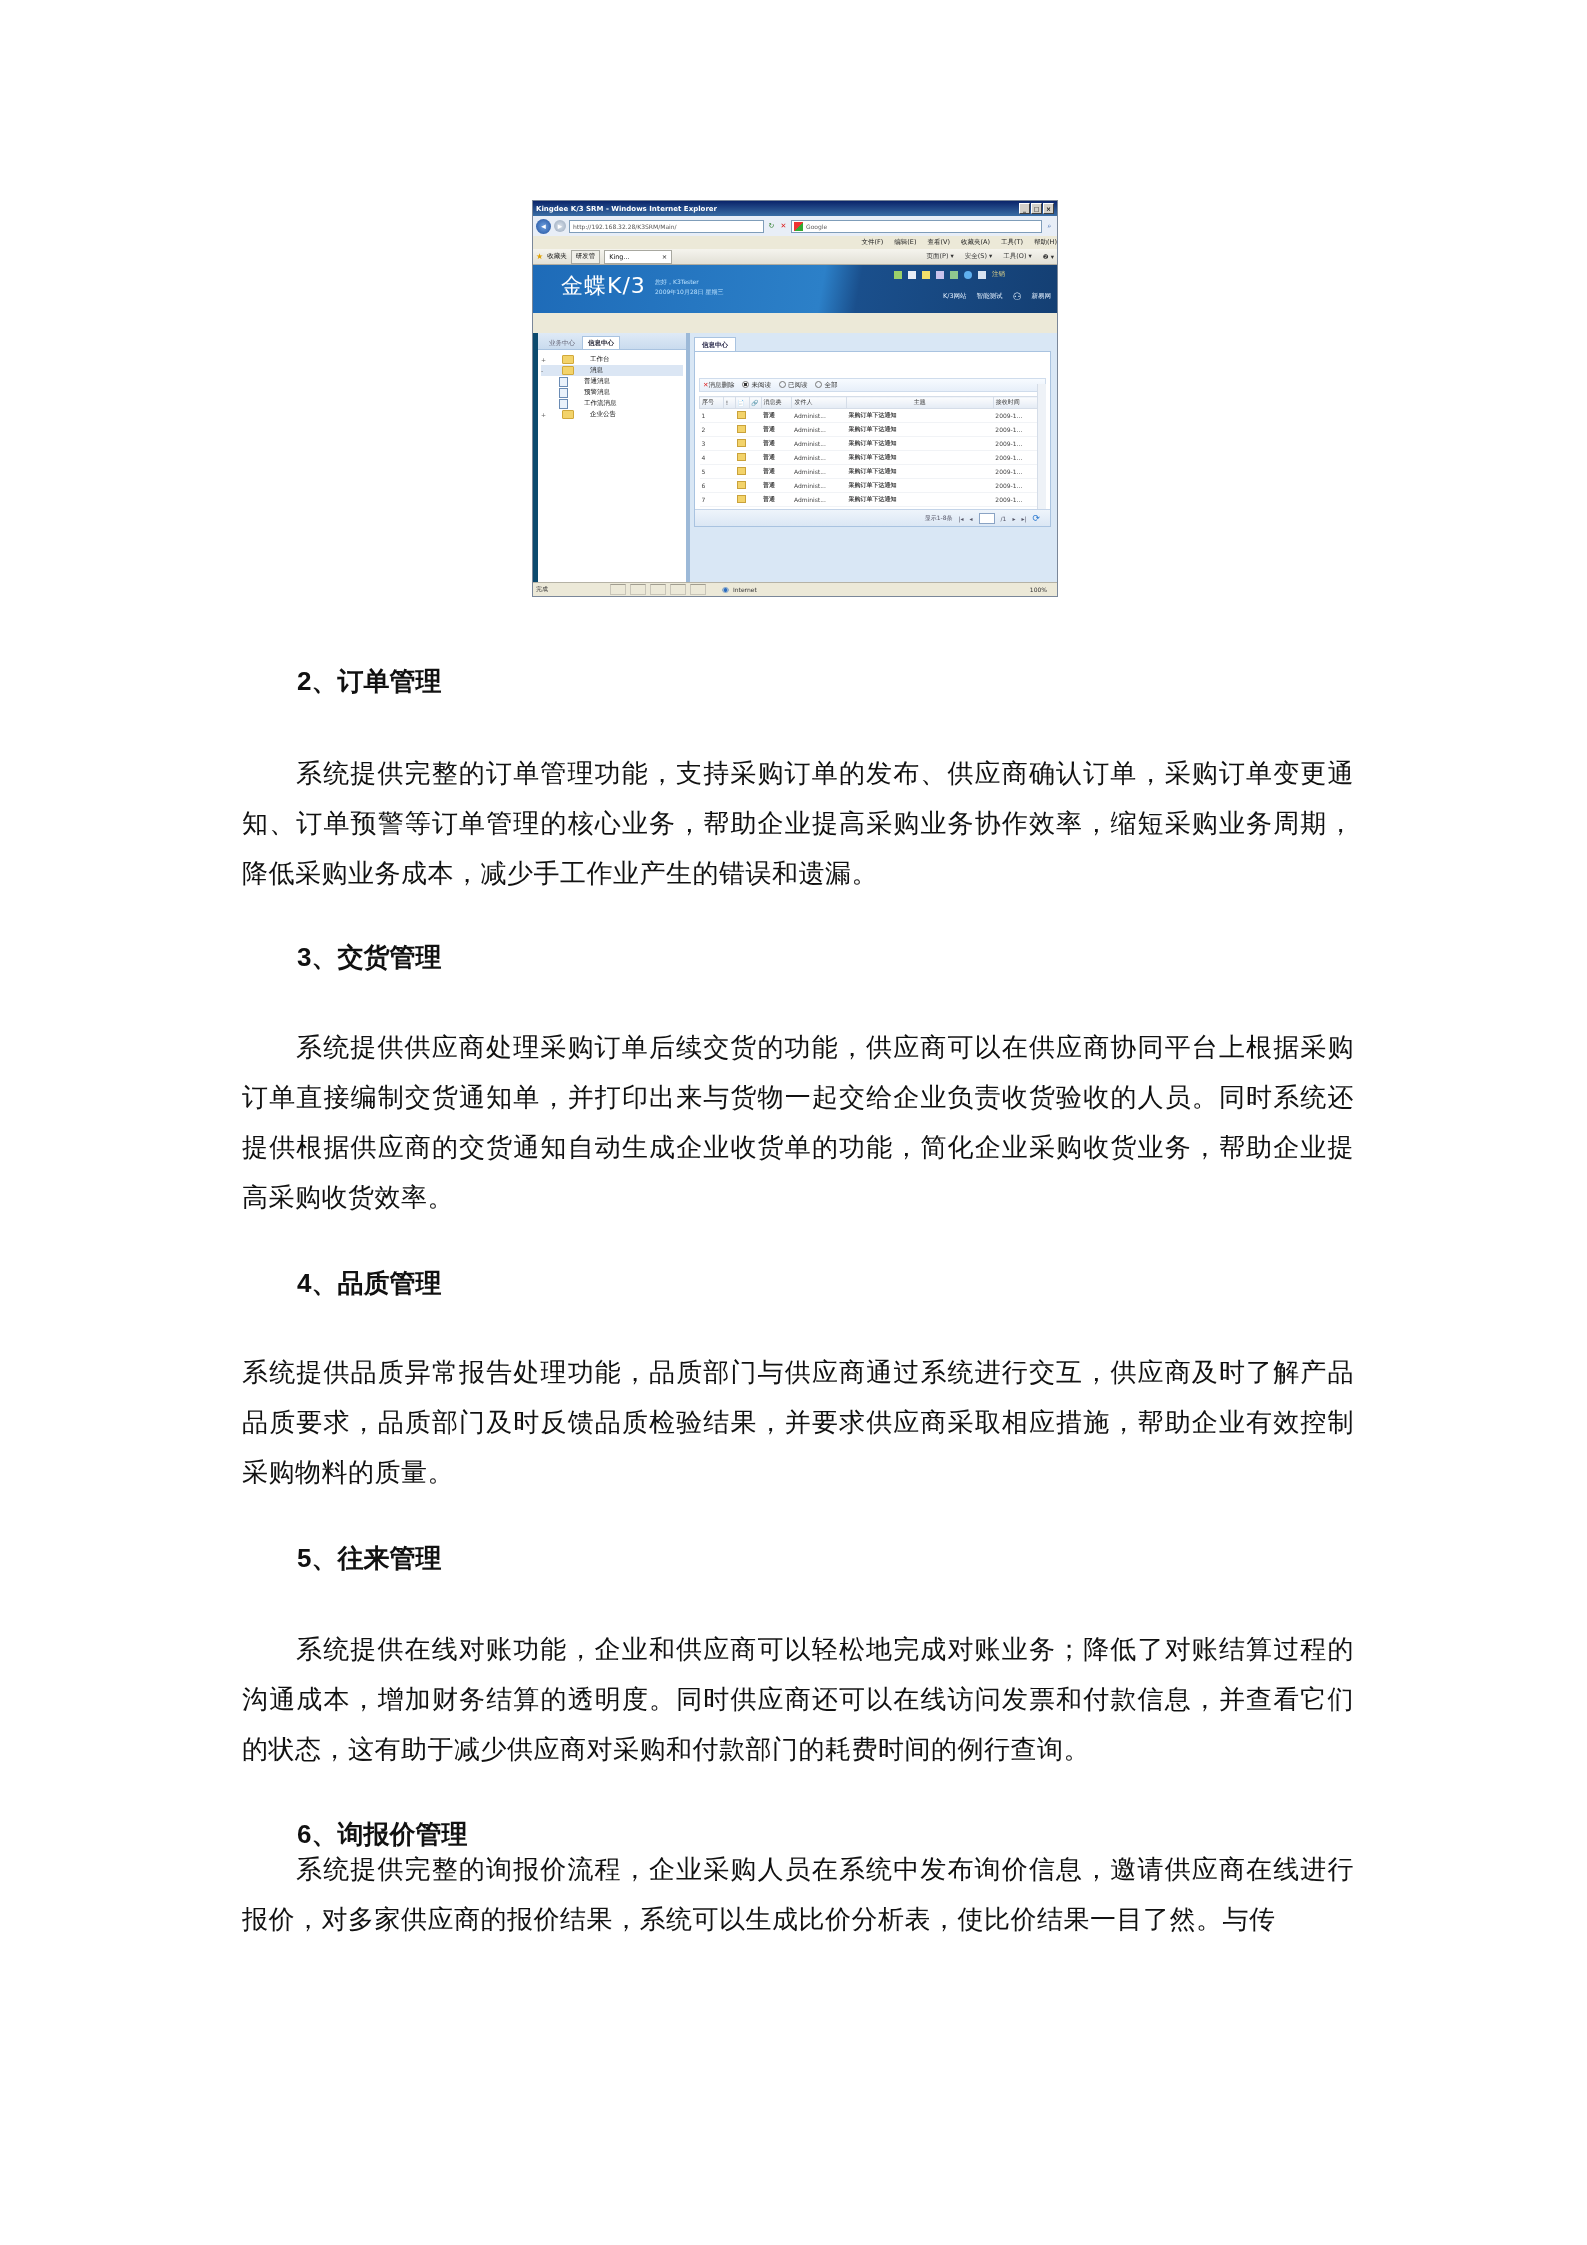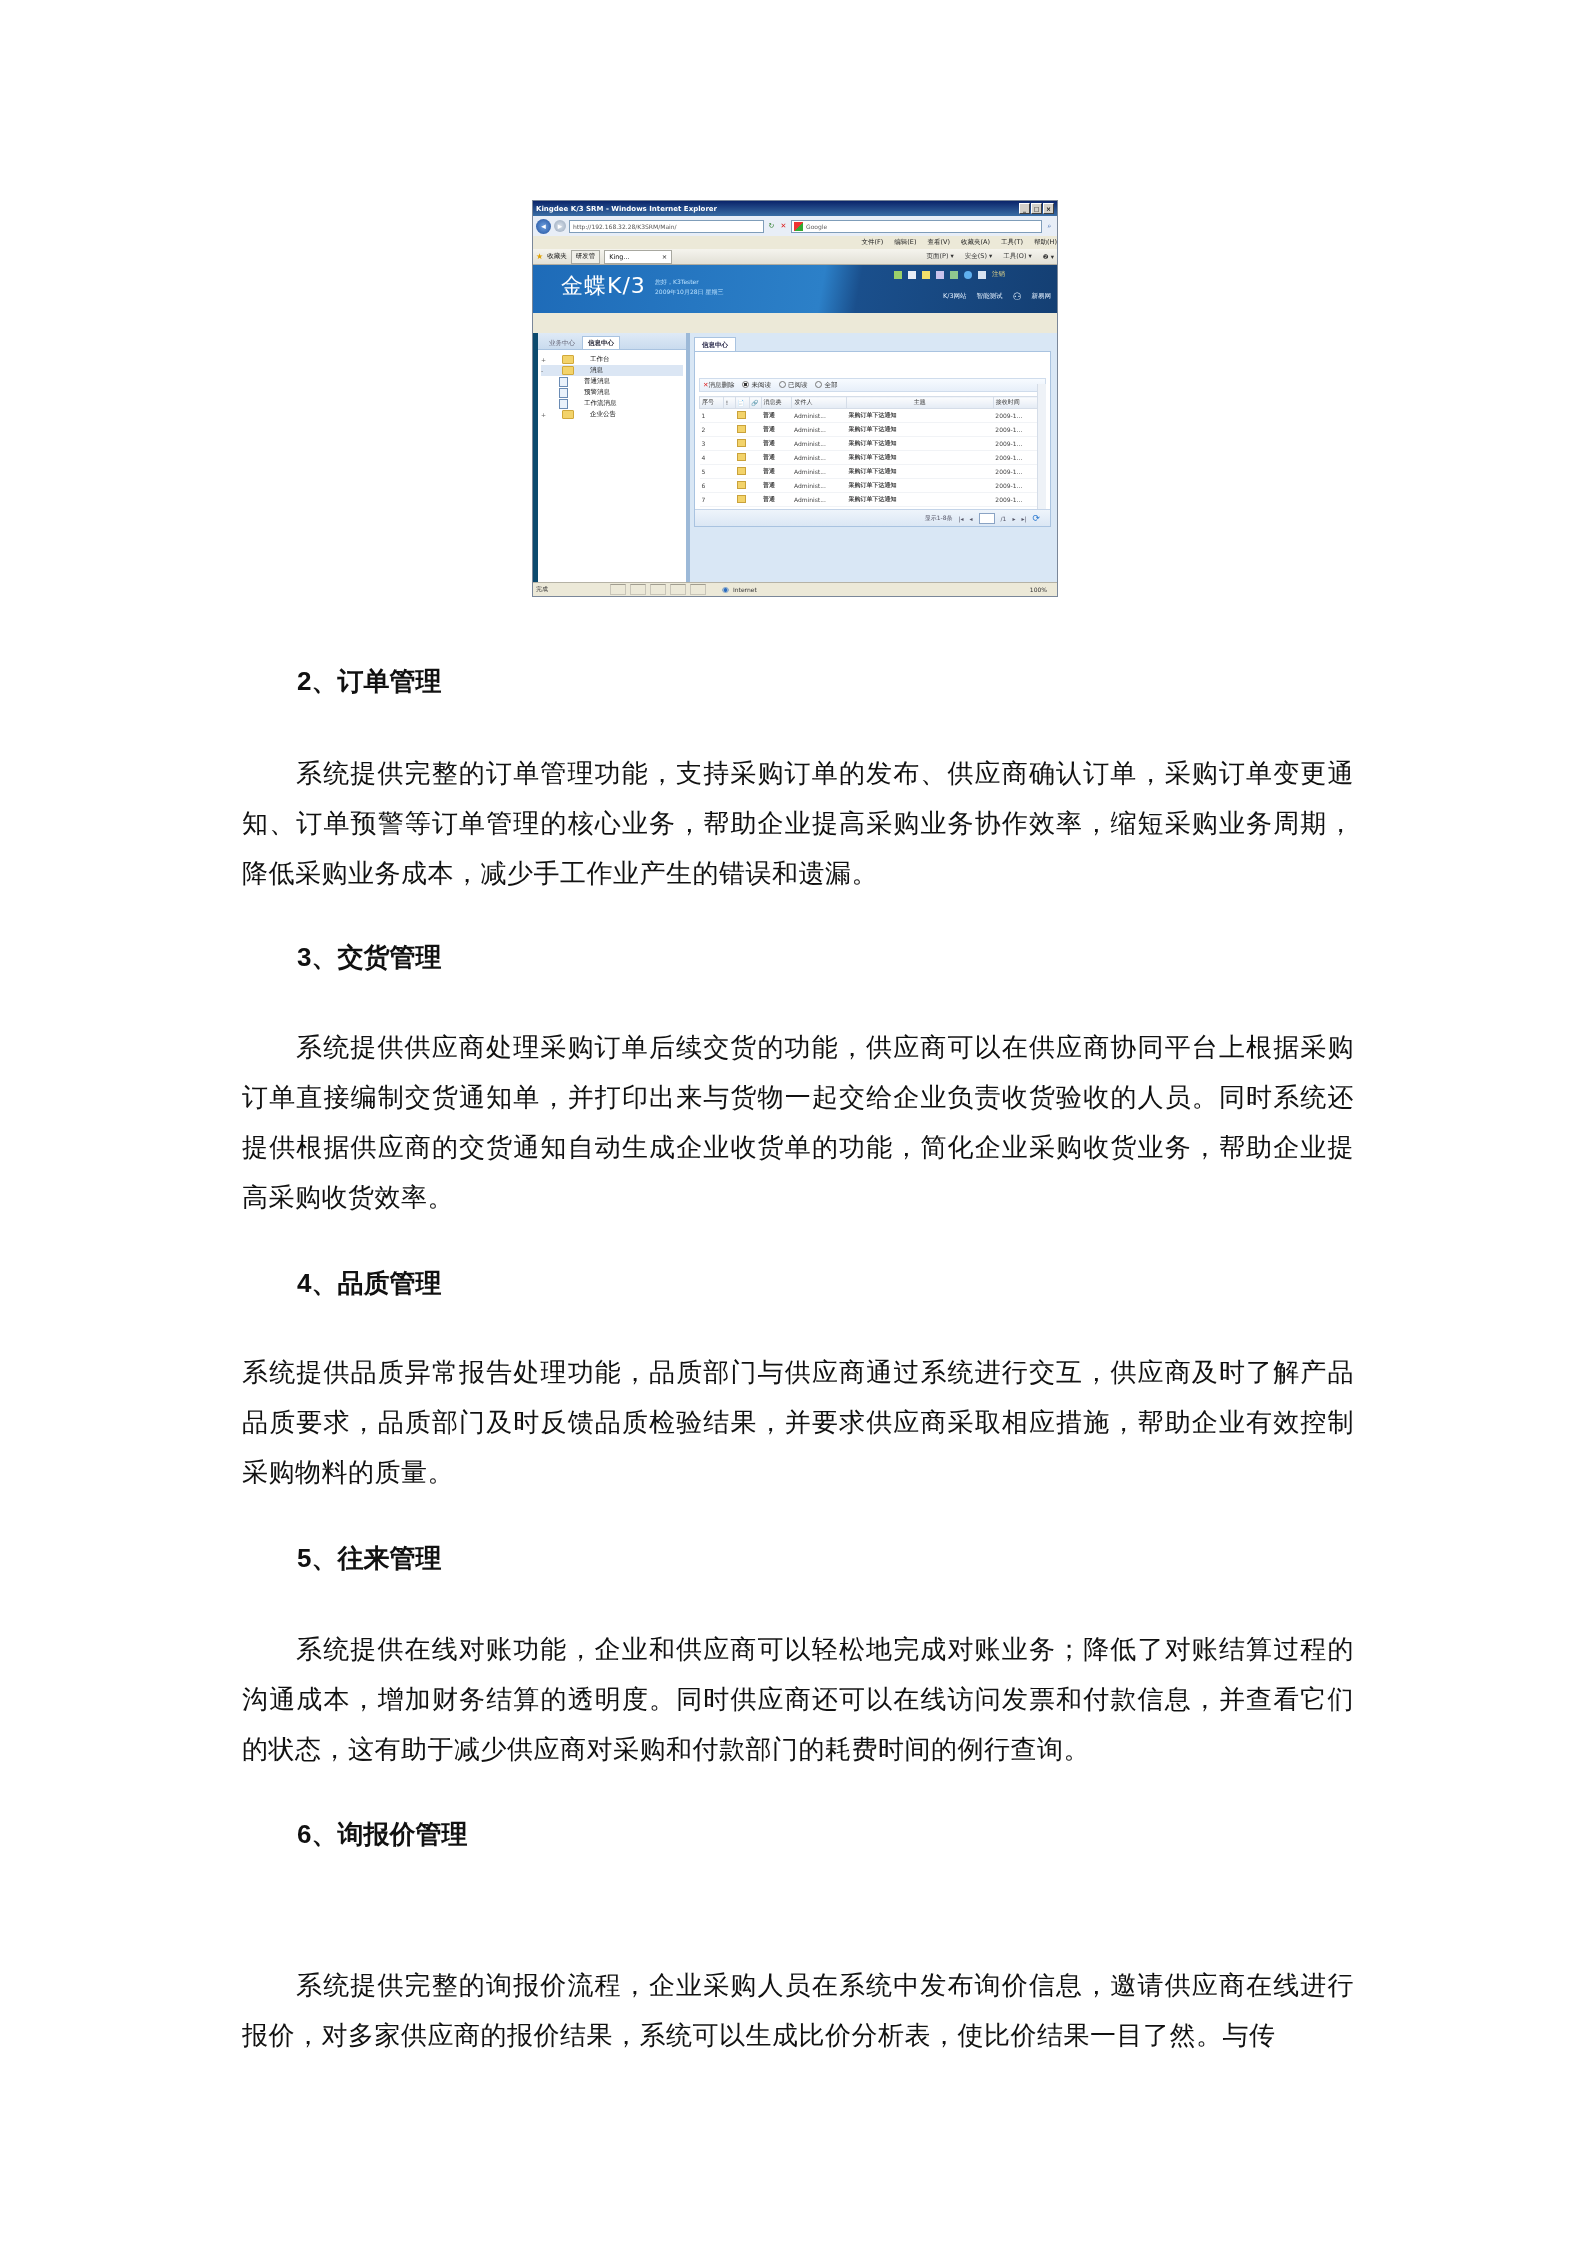--- a/index.html
+++ b/index.html
@@ -344,13 +344,13 @@
 <h3 class="h" style="top:940px">3、交货管理</h3>
 <p class="p indent" style="top:1022px">系统提供供应商处理采购订单后续交货的功能，供应商可以在供应商协同平台上根据采购订单直接编制交货通知单，并打印出来与货物一起交给企业负责收货验收的人员。同时系统还提供根据供应商的交货通知自动生成企业收货单的功能，简化企业采购收货业务，帮助企业提高采购收货效率。</p>
 
 <h3 class="h" style="top:1266px">4、品质管理</h3>
 <p class="p" style="top:1347px">系统提供品质异常报告处理功能，品质部门与供应商通过系统进行交互，供应商及时了解产品品质要求，品质部门及时反馈品质检验结果，并要求供应商采取相应措施，帮助企业有效控制采购物料的质量。</p>
 
 <h3 class="h" style="top:1541px">5、往来管理</h3>
 <p class="p indent" style="top:1624px">系统提供在线对账功能，企业和供应商可以轻松地完成对账业务；降低了对账结算过程的沟通成本，增加财务结算的透明度。同时供应商还可以在线访问发票和付款信息，并查看它们的状态，这有助于减少供应商对采购和付款部门的耗费时间的例行查询。</p>
 
 <h3 class="h" style="top:1817px">6、询报价管理</h3>
-<p class="p indent" style="top:1960px">系统提供完整的询报价流程，企业采购人员在系统中发布询价信息，邀请供应商在线进行报价，对多家供应商的报价结果，系统可以生成比价分析表，使比价结果一目了然。与传</p>
+<p class="p indent" style="top:1844px">系统提供完整的询报价流程，企业采购人员在系统中发布询价信息，邀请供应商在线进行报价，对多家供应商的报价结果，系统可以生成比价分析表，使比价结果一目了然。与传</p>
 
 </body></html>

